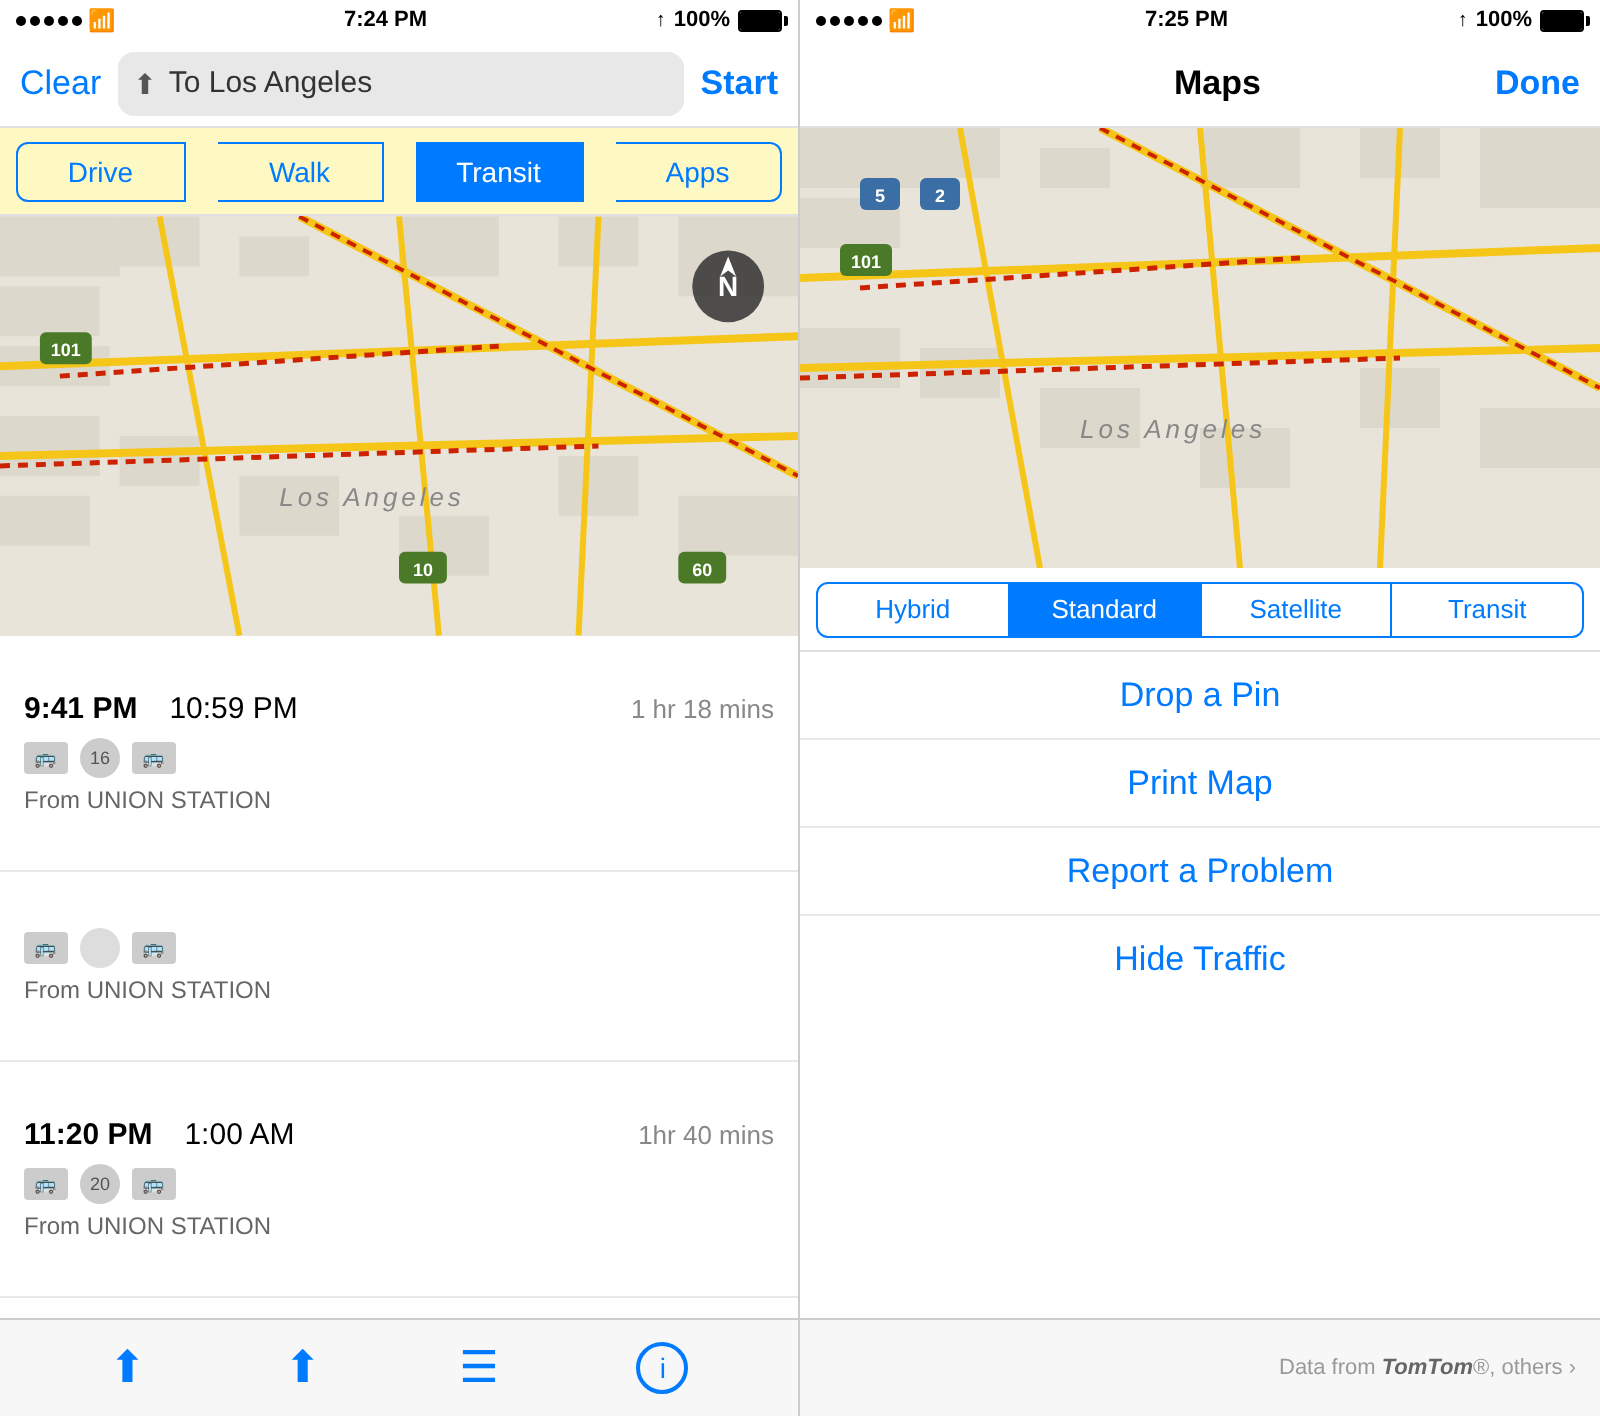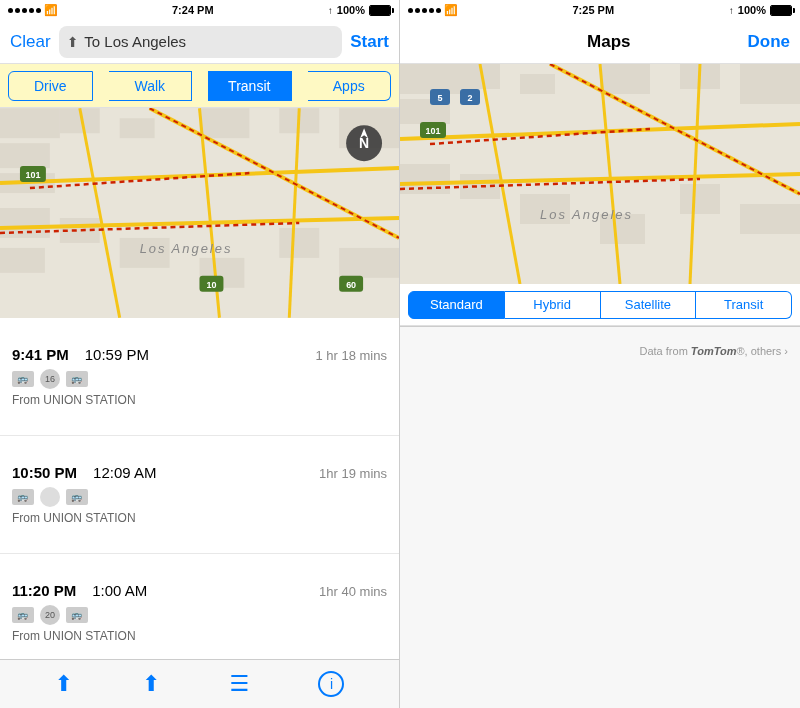--- a/index.html
+++ b/index.html
@@ -356,25 +356,20 @@
       </div>
       <div class="transit-icons">
         <div class="bus-icon">🚌</div>
         <div class="circle-badge">16</div>
         <div class="bus-icon">🚌</div>
       </div>
       <div class="transit-from">From UNION STATION</div>
     </div>
 
     <div class="transit-item">
-      <div class="transit-times">
-        <span class="time-depart">10:50 PM</span>
-        <span class="time-arrive">12:09 AM</span>
-        <span class="time-duration">1hr 19 mins</span>
-      </div>
       <div class="transit-icons">
         <div class="bus-icon">🚌</div>
         <div class="circle-badge" style="background:#ddd;"></div>
         <div class="bus-icon">🚌</div>
       </div>
       <div class="transit-from">From UNION STATION</div>
     </div>
 
     <div class="transit-item">
       <div class="transit-times">
@@ -461,26 +456,40 @@
       <text x="33" y="70" text-anchor="middle" fill="white" font-size="9" font-weight="bold">101</text>
       <rect x="30" y="25" width="20" height="16" rx="3" fill="#3a6ea5"></rect>
       <text x="40" y="37" text-anchor="middle" fill="white" font-size="9" font-weight="bold">5</text>
       <rect x="60" y="25" width="20" height="16" rx="3" fill="#3a6ea5"></rect>
       <text x="70" y="37" text-anchor="middle" fill="white" font-size="9" font-weight="bold">2</text>
       <text x="140" y="155" class="text-la" font-size="16" fill="#999" font-style="italic" letter-spacing="3">Los Angeles</text>
     </svg>
   </div>
 
   <div class="map-segment-row">
+    <button class="map-seg-btn">Hybrid</button>
     <button class="map-seg-btn active">Standard</button>
-    <button class="map-seg-btn">Hybrid</button>
     <button class="map-seg-btn">Satellite</button>
     <button class="map-seg-btn">Transit</button>
   </div>
 
+  <div class="options-list">
+    <div class="option-item">
+      <span class="option-text">Drop a Pin</span>
+    </div>
+    <div class="option-item">
+      <span class="option-text">Print Map</span>
+    </div>
+    <div class="option-item">
+      <span class="option-text">Report a Problem</span>
+    </div>
+    <div class="option-item">
+      <span class="option-text">Hide Traffic</span>
+    </div>
+  </div>
 
   <div class="right-bottom-toolbar">
     <div style="width:30px"></div>
     <span class="attribution">
       Data from <strong class="tomtom">TomTom</strong>®, others ›
     </span>
   </div>
 </div>
 
 </body></html>

